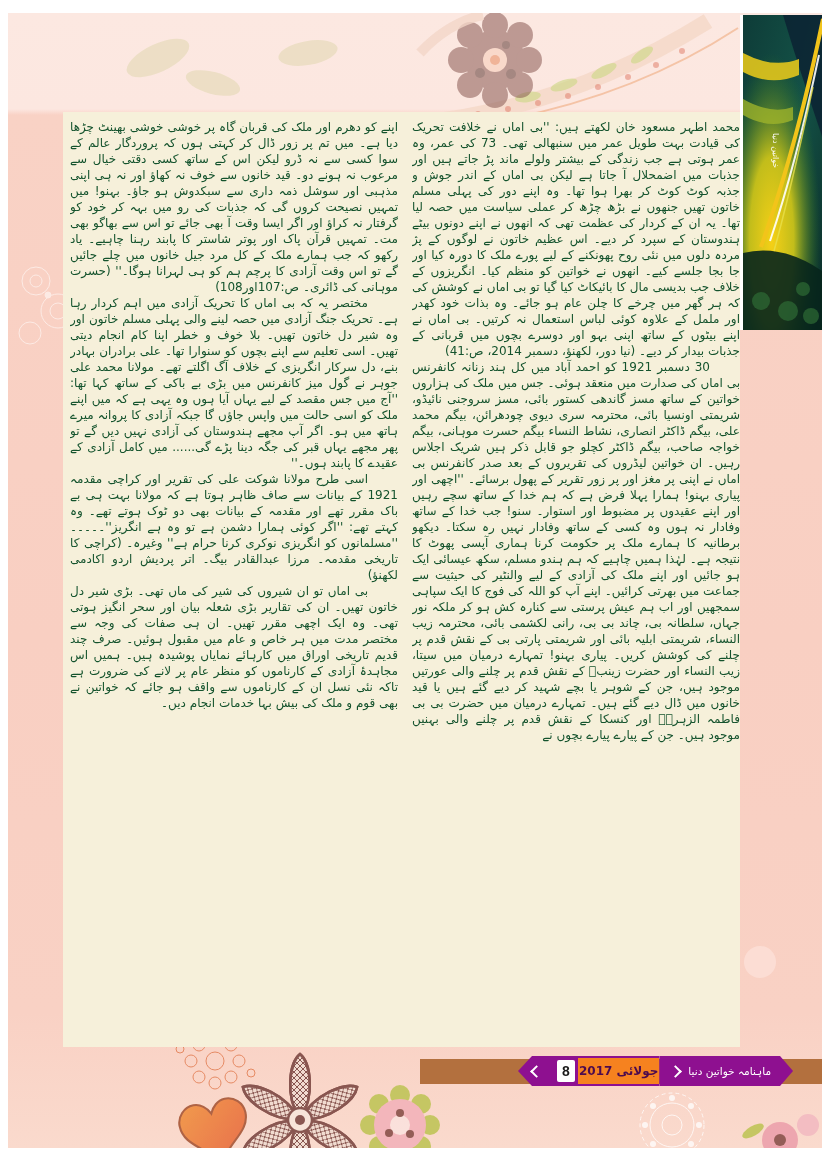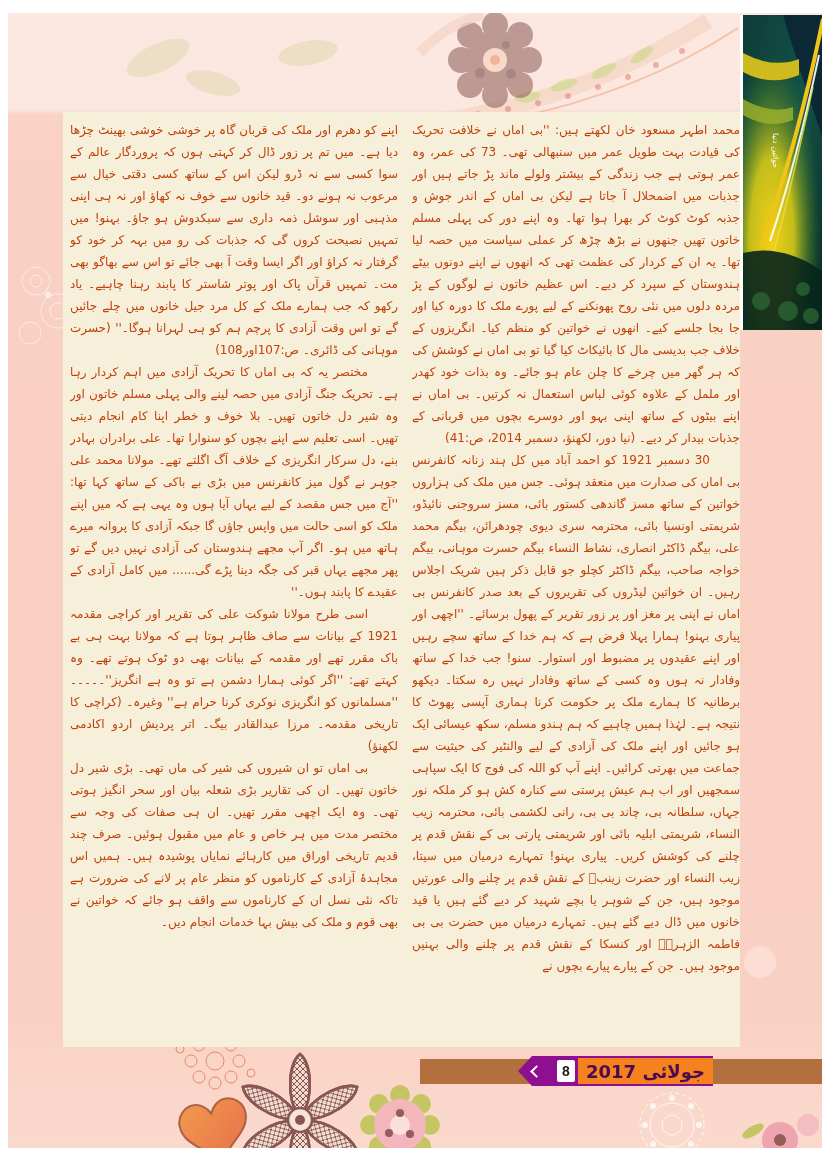--- a/index.html
+++ b/index.html
@@ -15,21 +15,21 @@
   }
   .border-bg svg{position:absolute;left:0;top:0;}
   
   .paper{
     position:absolute;left:63px;top:112px;width:677px;height:935px;
     background:#f6f0da;
   }
   .col{
     position:absolute;top:7px;height:921px;width:328px;overflow:hidden;
     direction:rtl;text-align:justify;
-    font-size:12px;line-height:22px;color:#c2410c;
+    font-size:12px;line-height:16px;color:#14532d;
   }
   .col p{margin:0;}
   .col p.indent{text-indent:30px;}
   .col-screenleft{left:7px;}
   .col-screenright{right:0;}
   
   .side-strip{
     position:absolute;left:740px;top:15px;width:82px;height:315px;
     border-left:3px solid #fff;box-sizing:border-box;overflow:hidden;
   }
@@ -46,21 +46,21 @@
     width:36px;background:#8e1090;display:flex;align-items:center;justify-content:flex-start;
     clip-path:polygon(14px 0,100% 0,100% 100%,14px 100%,0 50%);padding-left:14px;box-sizing:border-box;
   }
   .rb-page{background:#8e1090;display:flex;align-items:center;justify-content:center;padding:0 3px;}
   .rb-page .num{
     background:#ffffff;width:18px;height:22px;display:flex;align-items:center;justify-content:center;
     font-family:"Liberation Sans",sans-serif;font-weight:bold;font-size:14px;color:#1a1a1a;border-radius:2px;
   }
   .rb-issue{
     background:#f6821f;border-top:2px solid #8e1090;border-bottom:2px solid #8e1090;box-sizing:border-box;
-    color:#4c0b4e;font-weight:bold;font-size:18px;display:flex;align-items:center;padding:0 8px;direction:rtl;
+    color:#4c0b4e;font-weight:bold;font-size:12px;display:flex;align-items:center;padding:0 1px;direction:rtl;
   }
   .rb-name{
     background:#8e1090;color:#ffffff;font-size:10.5px;display:flex;align-items:center;gap:8px;
     padding:0 22px 0 12px;direction:rtl;
     clip-path:polygon(0 0,calc(100% - 13px) 0,100% 50%,calc(100% - 13px) 100%,0 100%);
   }
   .chev{width:7px;height:7px;border-left:2px solid #fff;border-bottom:2px solid #fff;display:inline-block;flex:none;}
   .chev-left{transform:rotate(45deg);}
   .chev-right{transform:rotate(225deg);}
 </style>
@@ -284,16 +284,20 @@
     <div class="ribbon-content">
       <div class="rb-lead">
         <span class="chev chev-left"></span>
       </div>
       <div class="rb-page">
         <span class="num">8</span>
       </div>
       <div class="rb-issue">
         <span>جولائی 2017</span>
       </div>
+      <div class="rb-name">
+        <span>ماہنامہ خواتین دنیا</span>
+        <span class="chev chev-right"></span>
+      </div>
     </div>
   </div>
 
 </div>
 
 </body></html>

